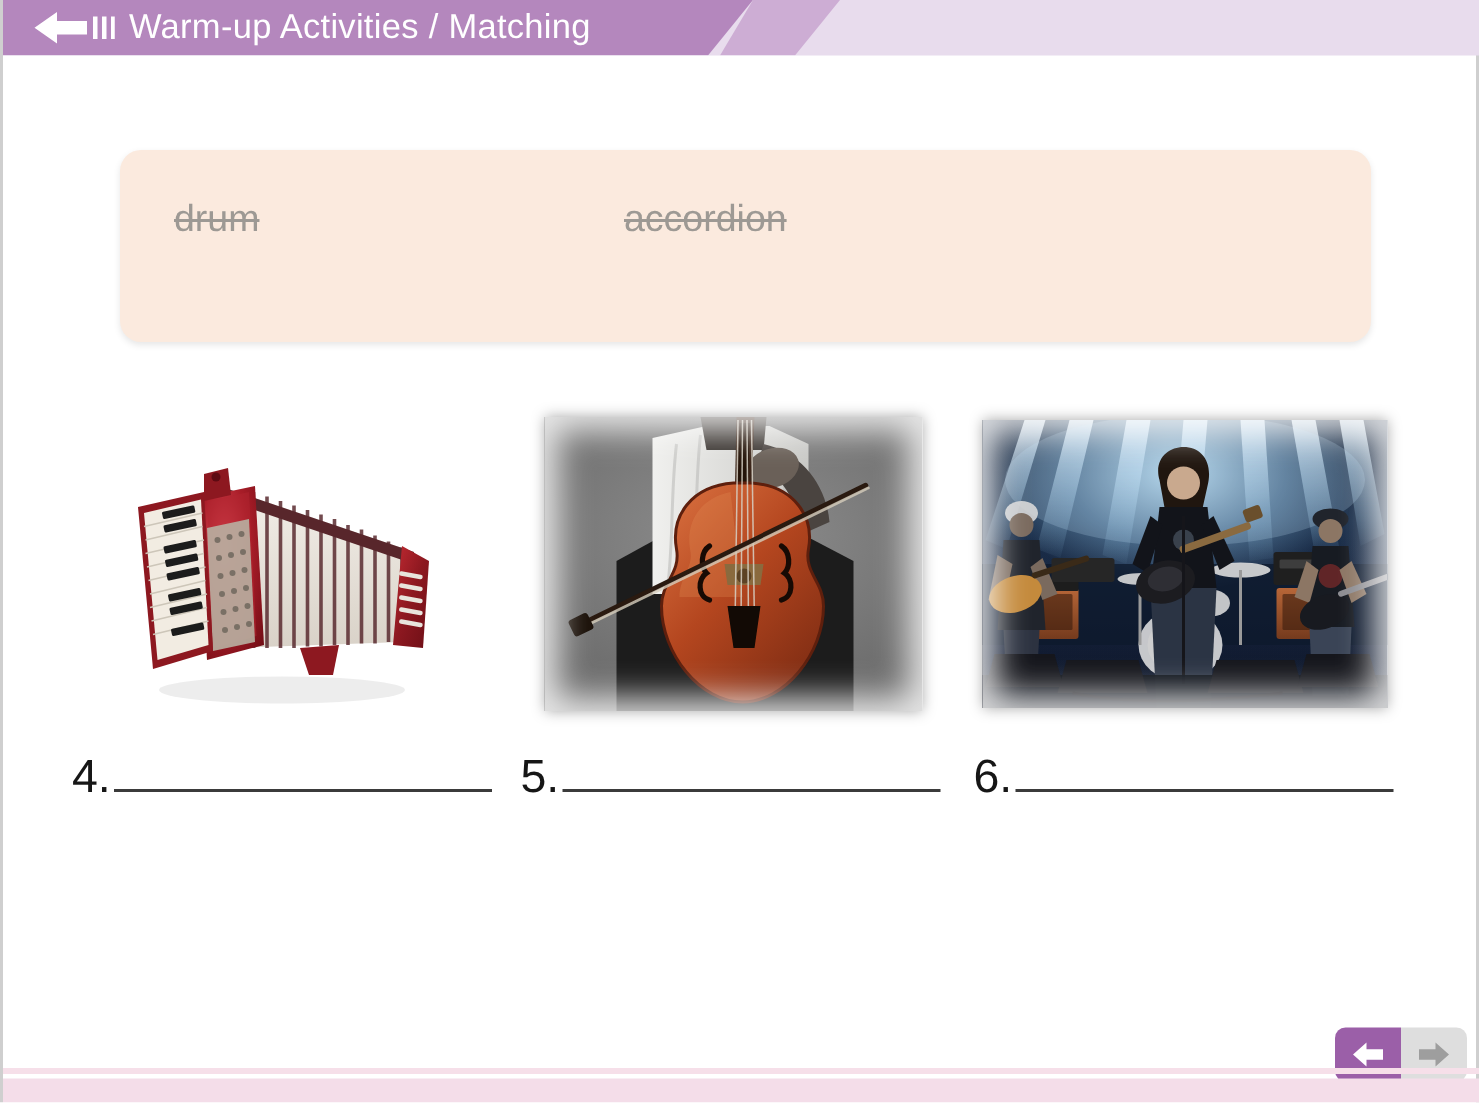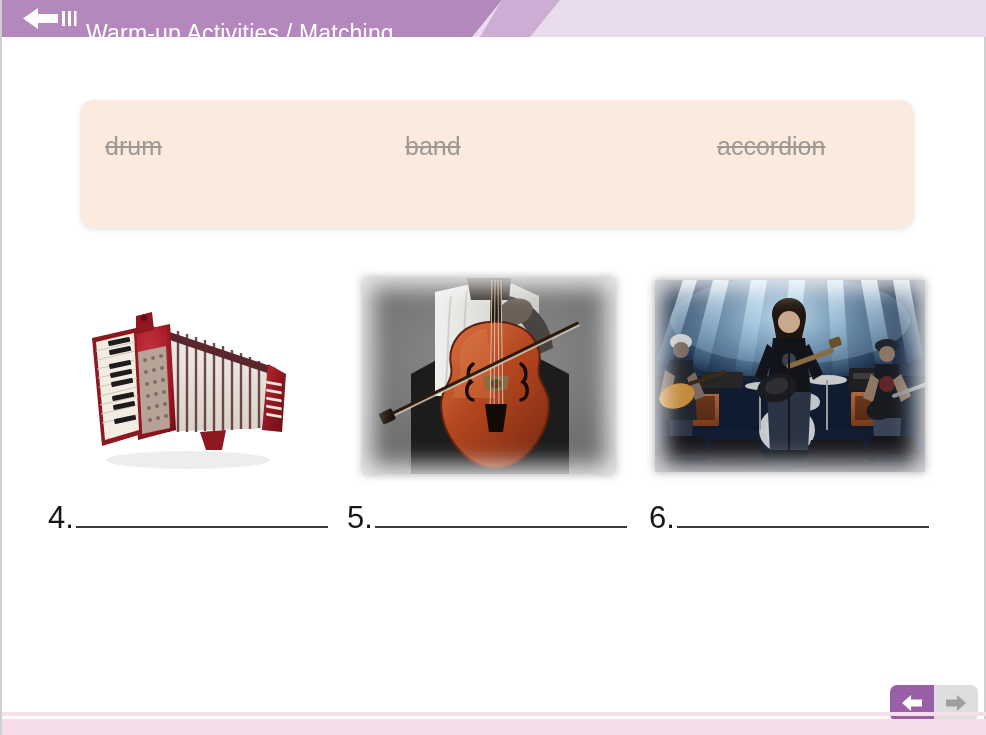--- a/index.html
+++ b/index.html
@@ -47,42 +47,42 @@
     clip-path: polygon(22px 0, 80px 0, 50px 37px, 0 37px);
   }
   .header-back-icon {
     position: absolute;
     left: 20px; top: 6px;
     width: 56px; height: 25px;
   }
   .header-title {
     position: absolute;
     left: 84px;
-    top: 20px;
+    top: 4px;
     font-size: 23px;
     color: #ffffff;
     letter-spacing: 0.2px;
     white-space: nowrap;
     font-weight: 400;
   }
 
   
   .wordbank {
     position: absolute;
     left: 78px;
     top: 100px;
     width: 834px;
     height: 128px;
     background: #fbeade;
     border-radius: 14px;
     box-shadow: 0 2px 5px rgba(0,0,0,0.10);
   }
   .wordbank-grid {
     position: absolute;
-    left: 25px;
+    left: 36px;
     top: 18px;
     width: 790px;
     display: grid;
     grid-template-columns: 300px 312px 178px;
     grid-template-rows: 56px 56px;
     align-items: center;
   }
   .word {
     font-size: 25px;
     color: #9d9994;
@@ -229,21 +229,20 @@
       <rect x="46" y="5" width="3" height="15" fill="#ffffff"></rect>
       <rect x="52" y="5" width="2.5" height="15" fill="#ffffff"></rect>
     </svg>
 
     <div class="header-title">Warm-up Activities / Matching</div>
   </div>
 
   <div class="wordbank">
     <div class="wordbank-grid">
       <div class="word used">drum</div>
-      <div class="word used">band</div>
       <div class="word used">accordion</div>
     </div>
   </div>
 
   <div class="img-row">
 
     <div class="fig fig-accordion">
       <div class="photo-plain">
         <svg class="acc-wrap" viewBox="0 0 216 196" preserveAspectRatio="xMidYMid meet">
           <defs>

